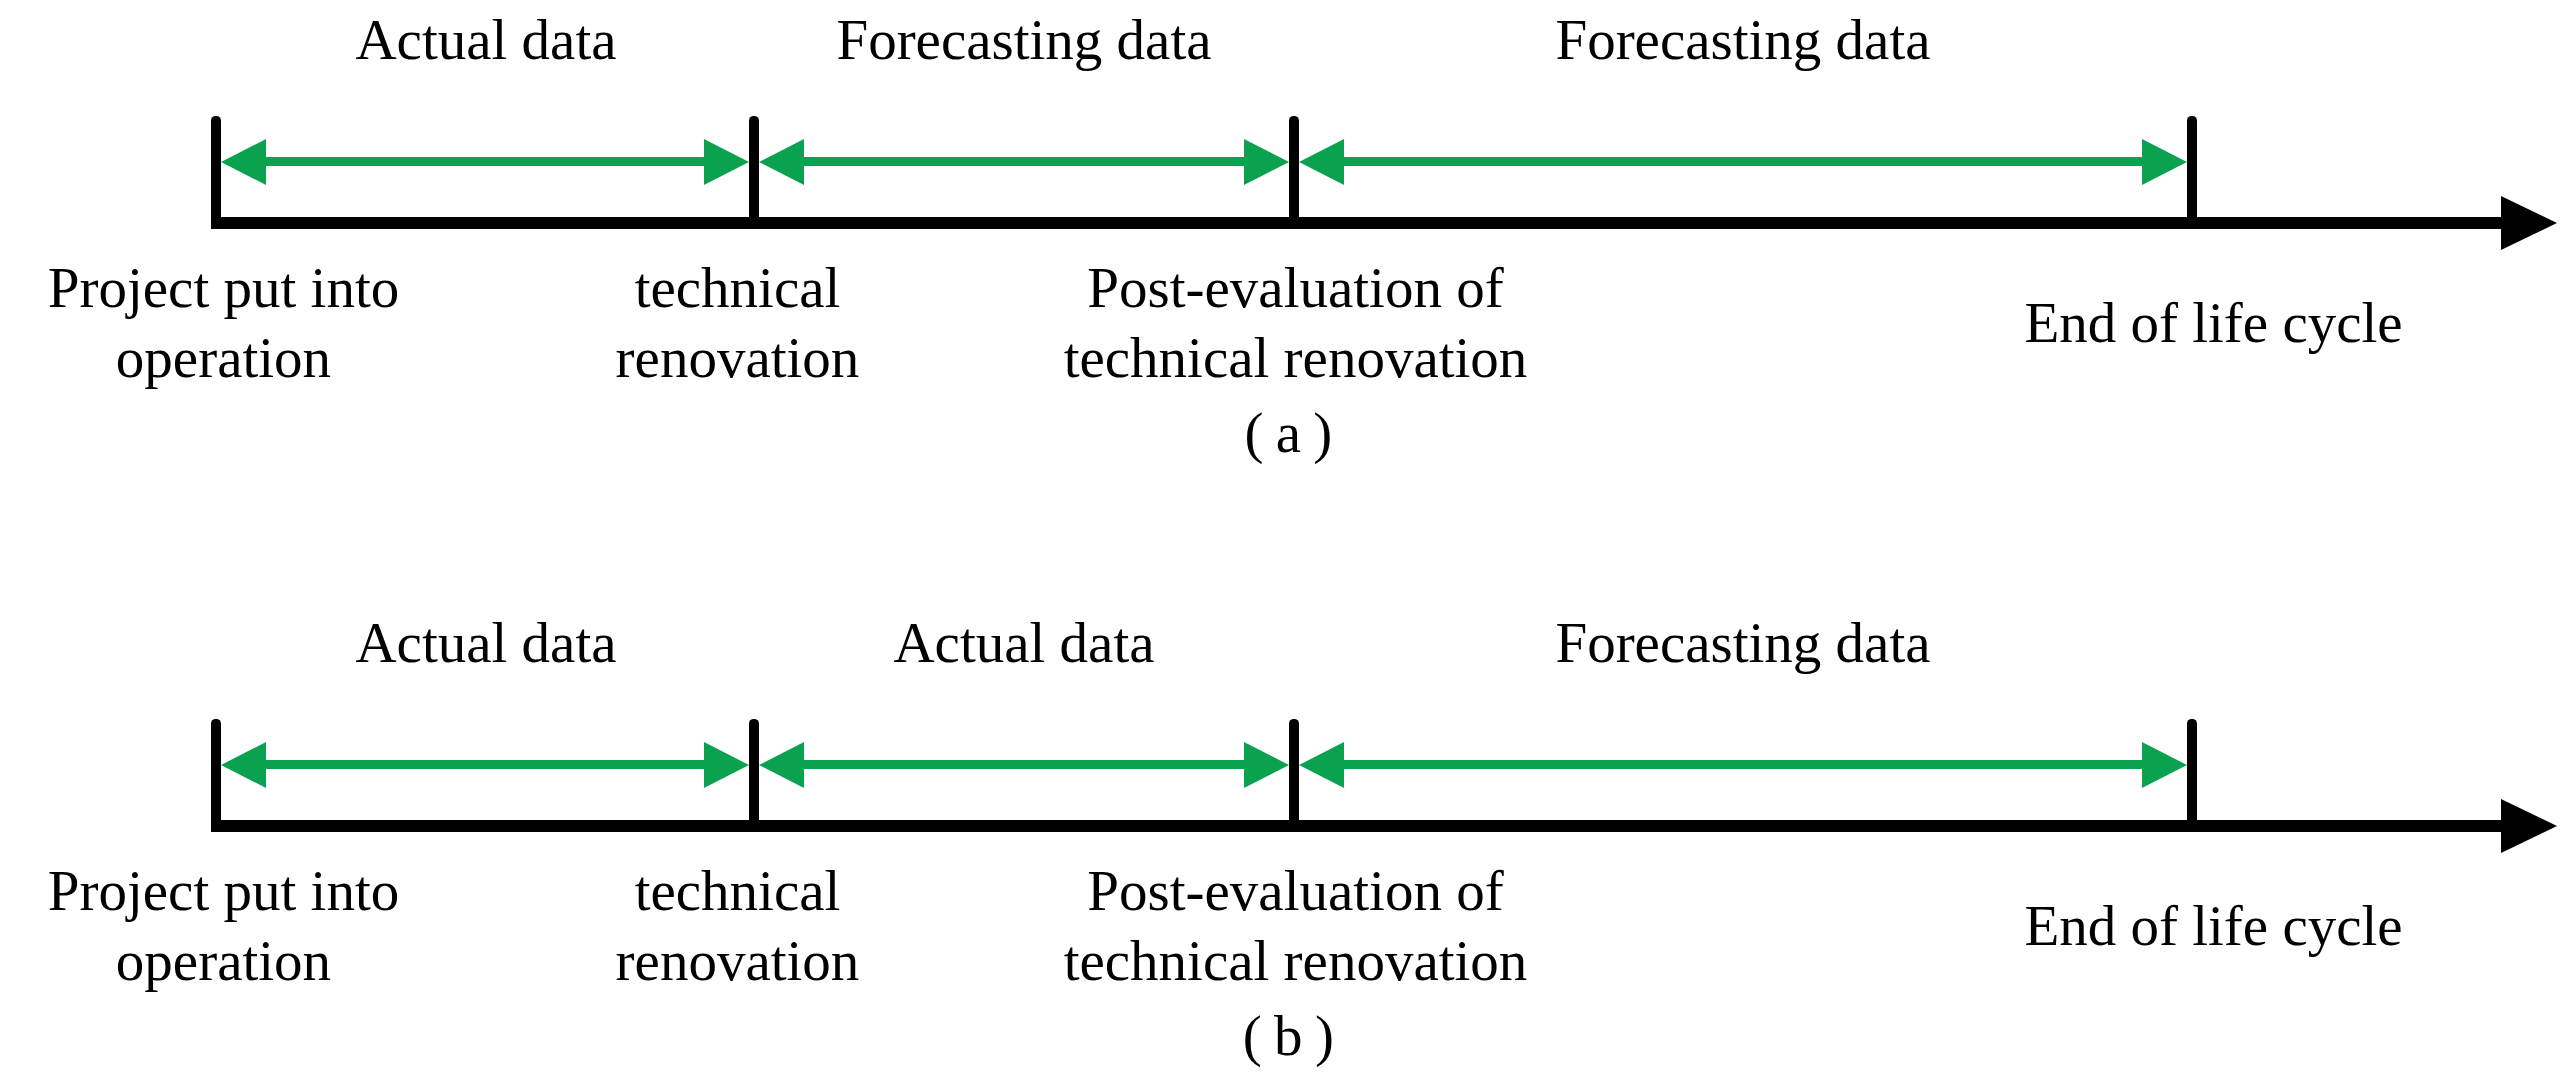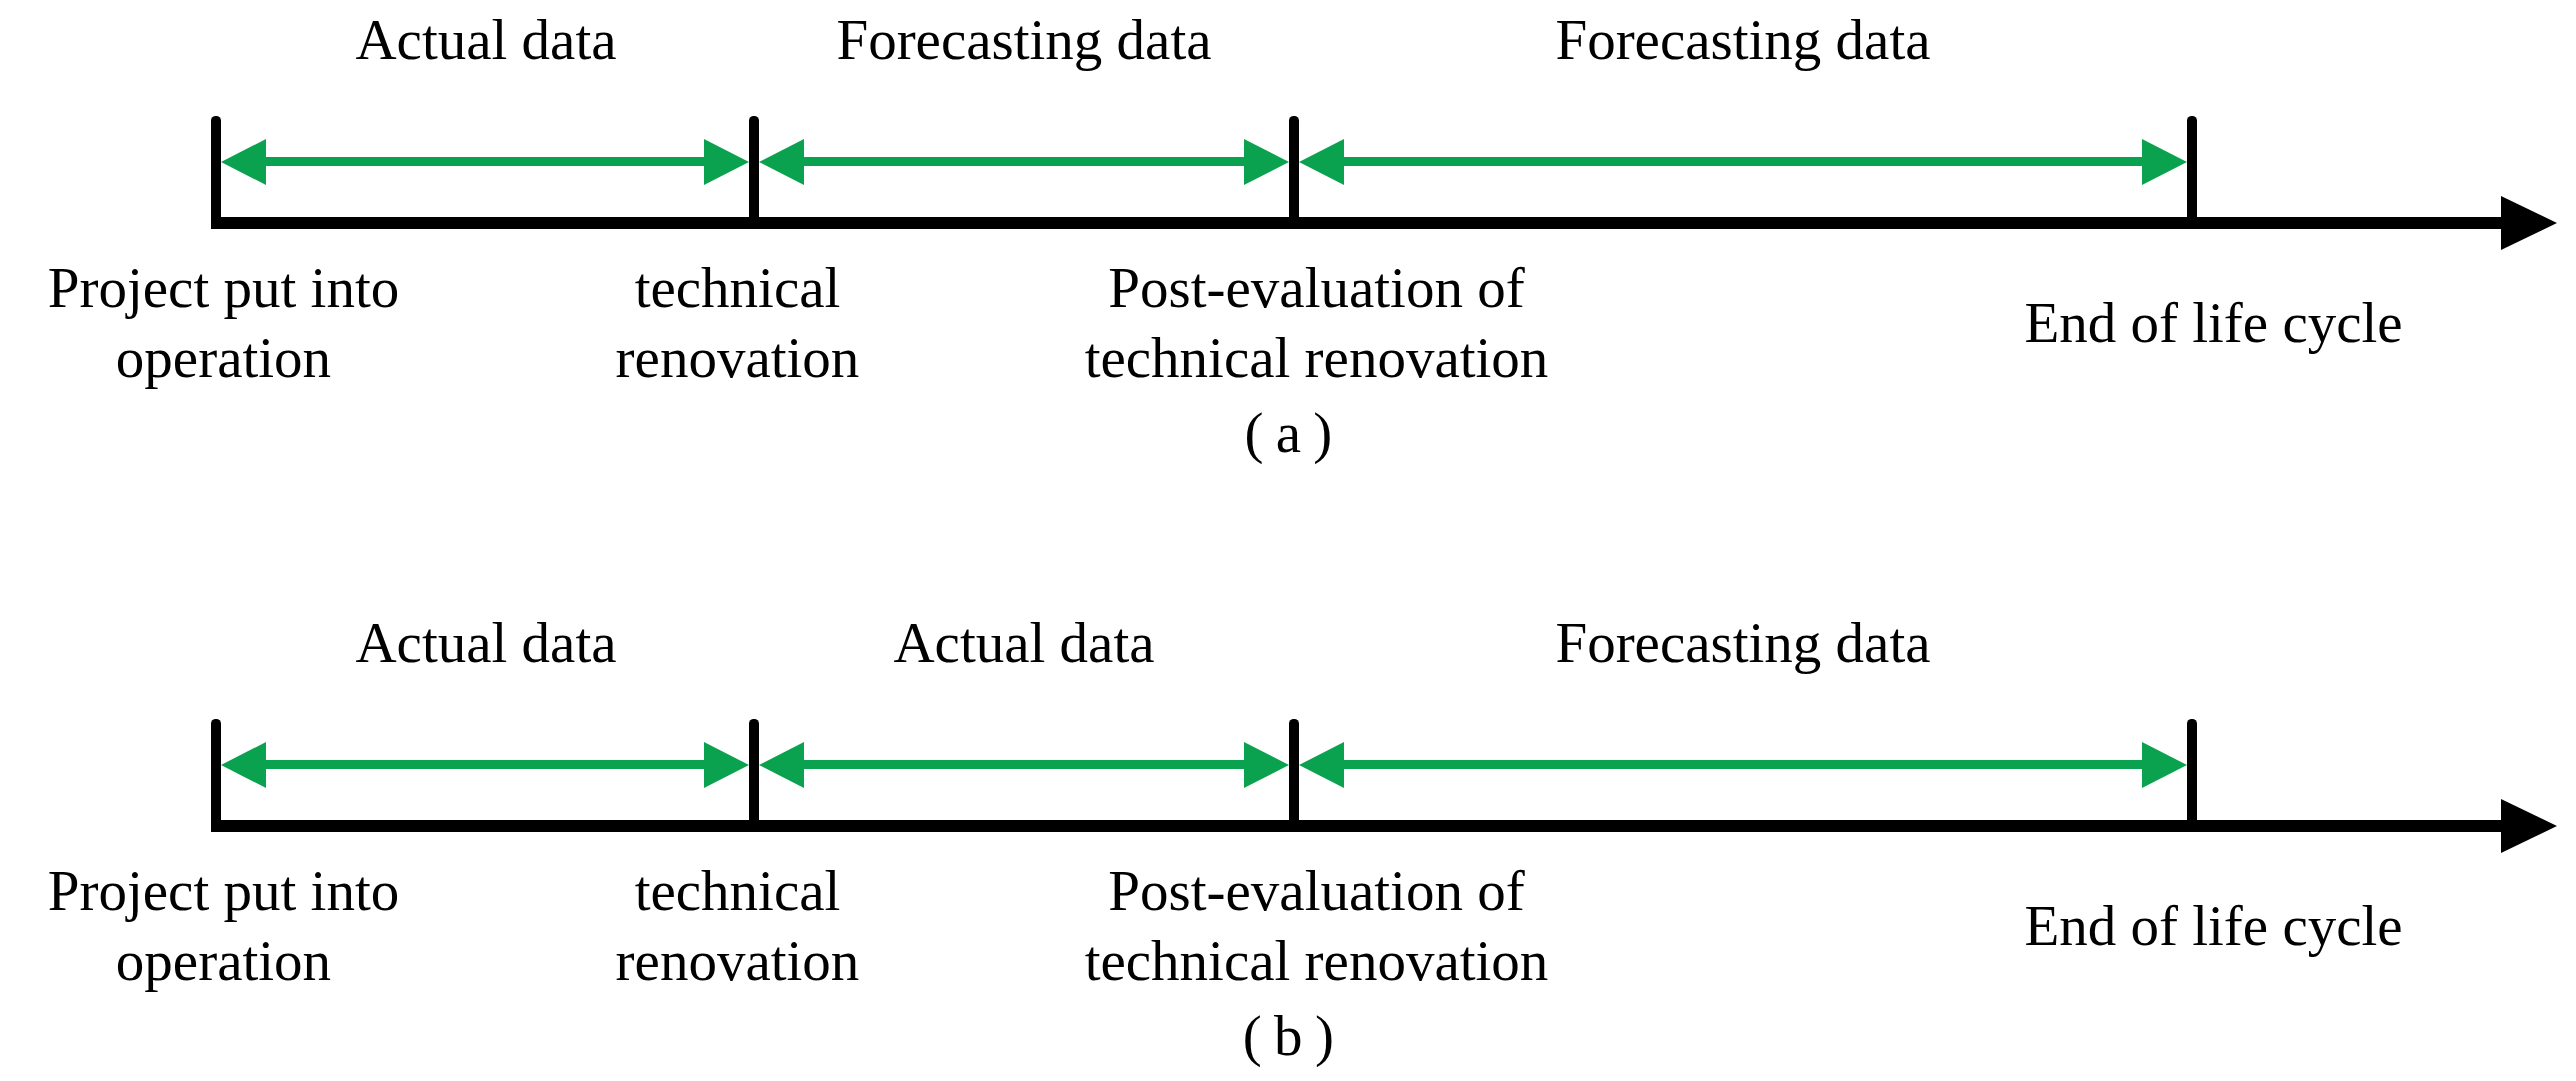--- a/index.html
+++ b/index.html
@@ -32,21 +32,21 @@
 
   
   .axis-line{position:absolute;left:211px;top:217px;width:2291px;height:11.6px;background:#000;}
   .axis-head{position:absolute;left:2501px;top:196px;width:0;height:0;
       border-top:27px solid transparent;border-bottom:27px solid transparent;
       border-left:56px solid #000;}
 
   
   .ms-label{position:absolute;top:253px;width:771px;text-align:center;
             font-size:57px;line-height:70px;white-space:nowrap;}
-  .c1{left:-162px}.c2{left:352px}.c3{left:931px}.c4{left:1828px;top:288px;}
+  .c1{left:-162px}.c2{left:352px}.c3{left:910px}.c4{left:1828px;top:288px;}
 
   
   .caption{position:absolute;left:1063px;top:400px;width:463px;text-align:center;
            font-size:57px;line-height:65px;letter-spacing:12.3px;}
 </style>
 </head>
 <body>
 
 <div class="canvas">
 

